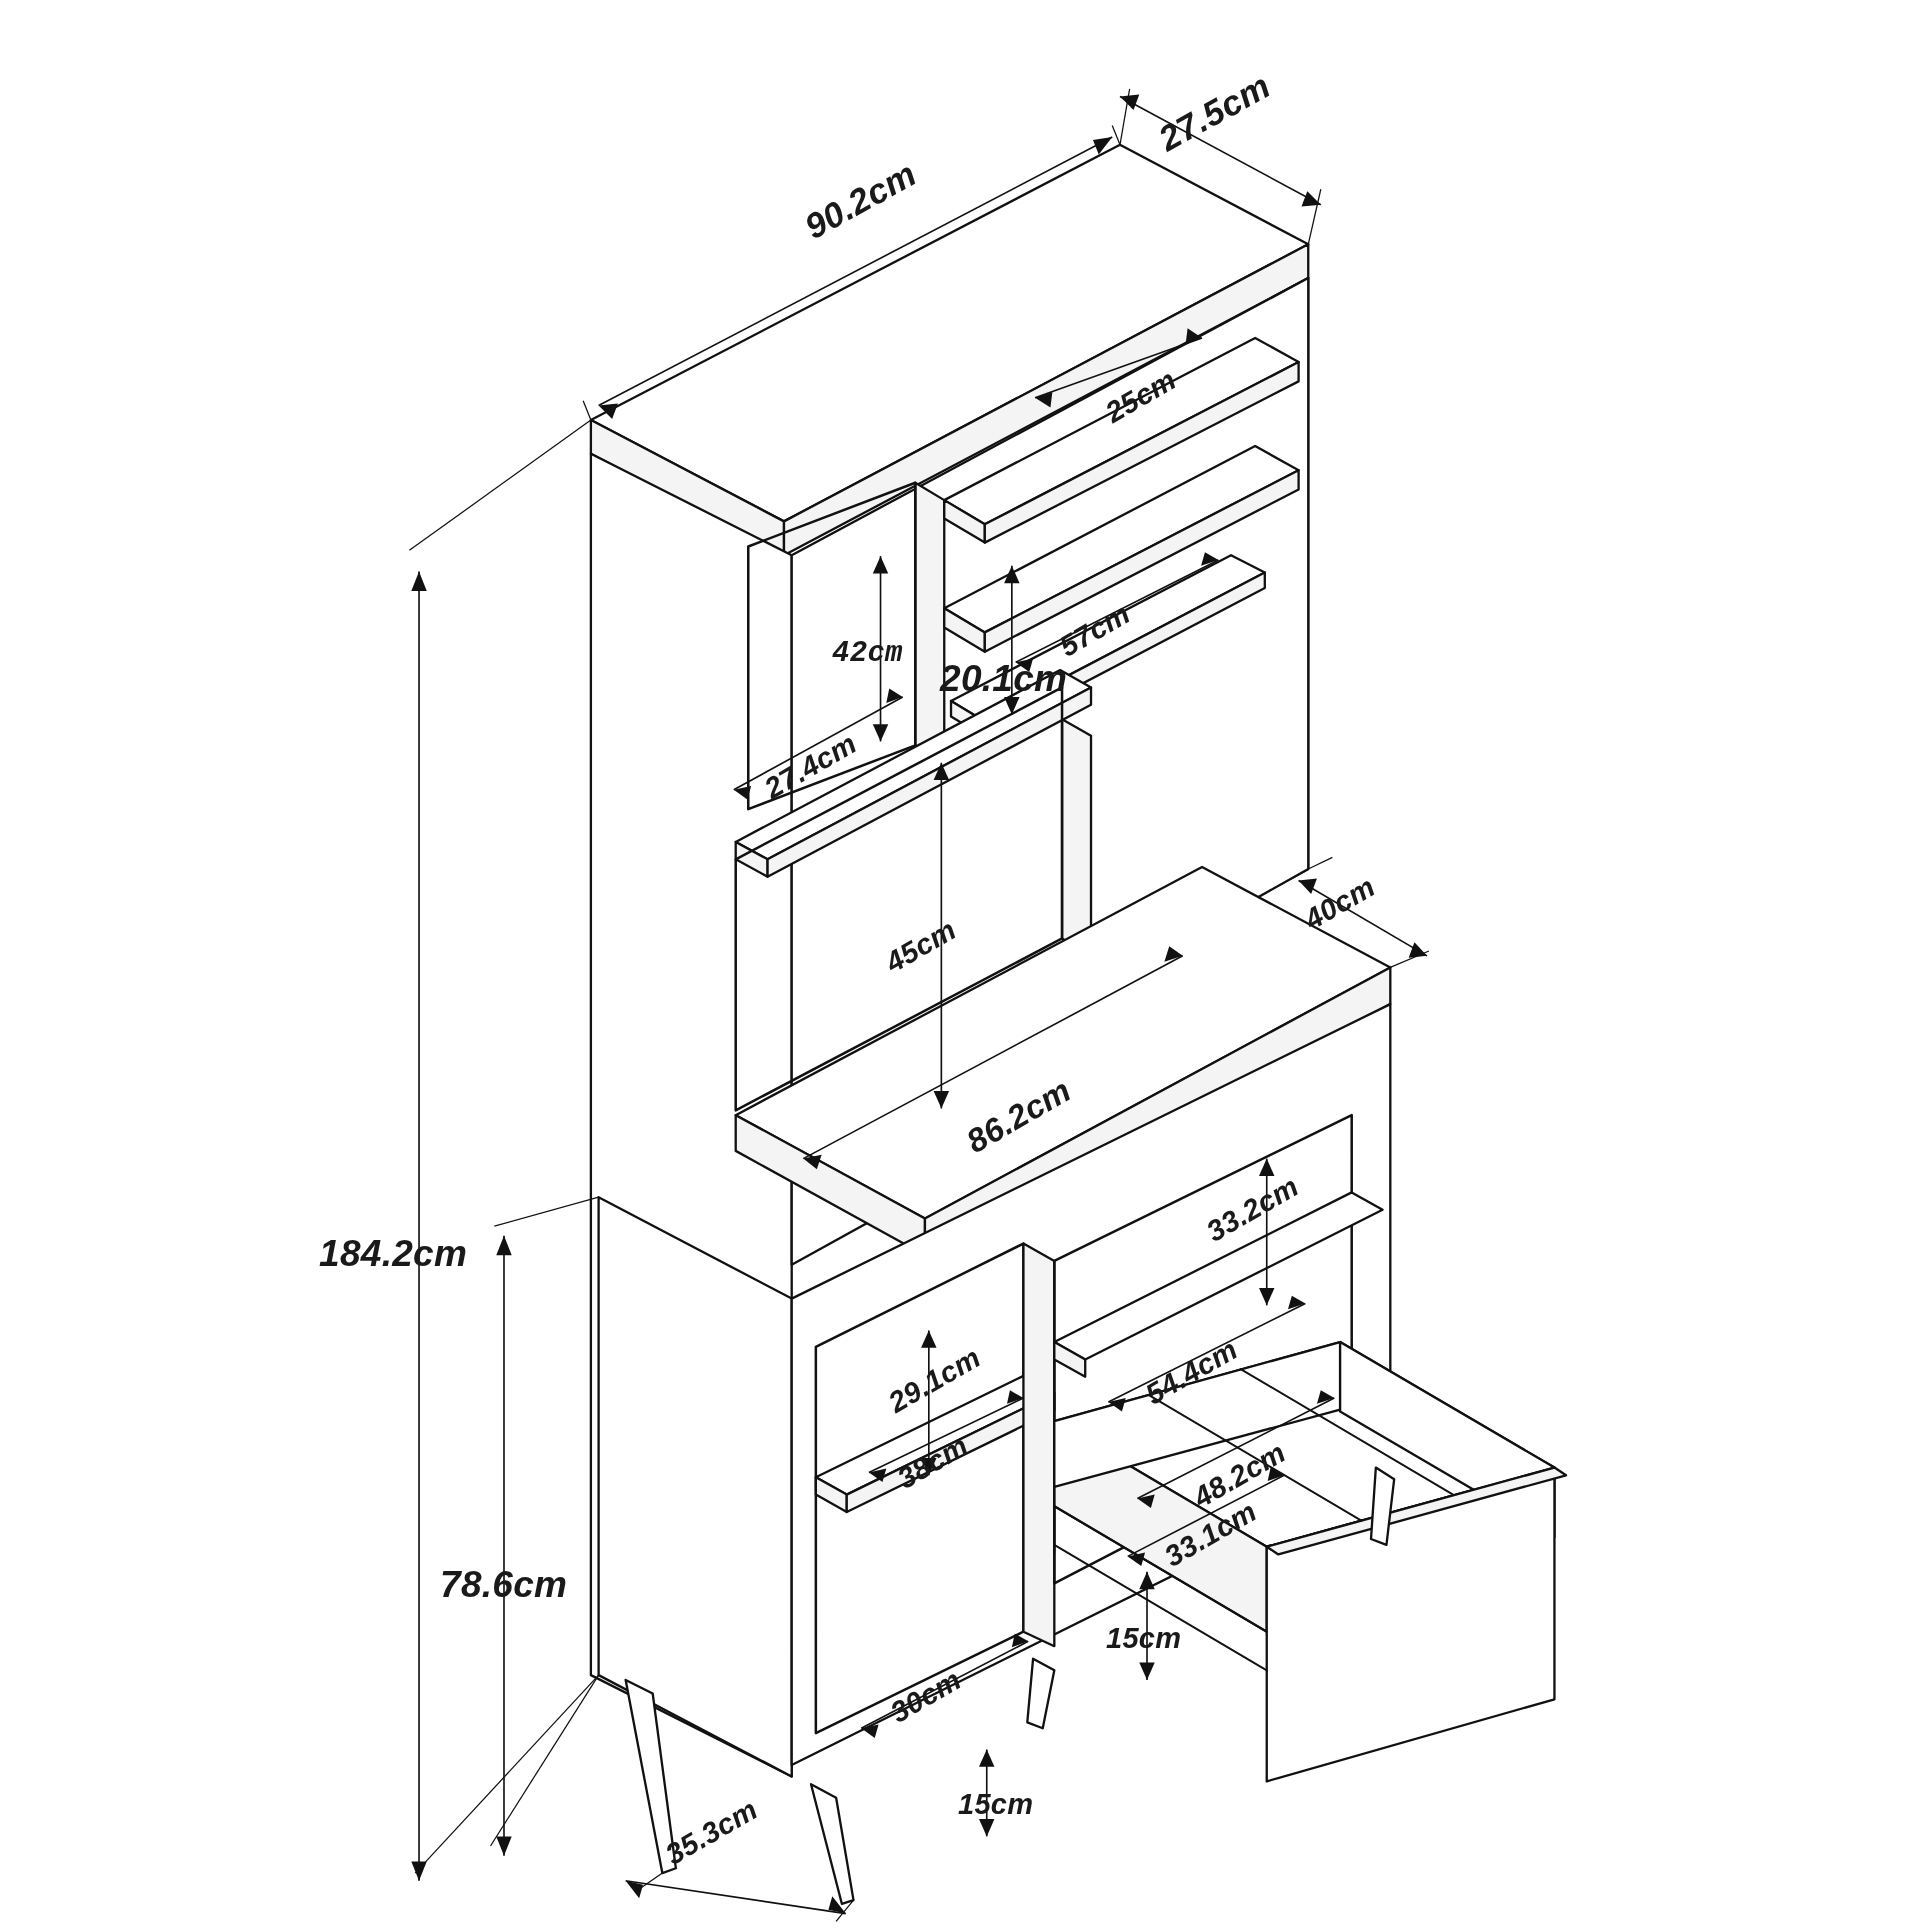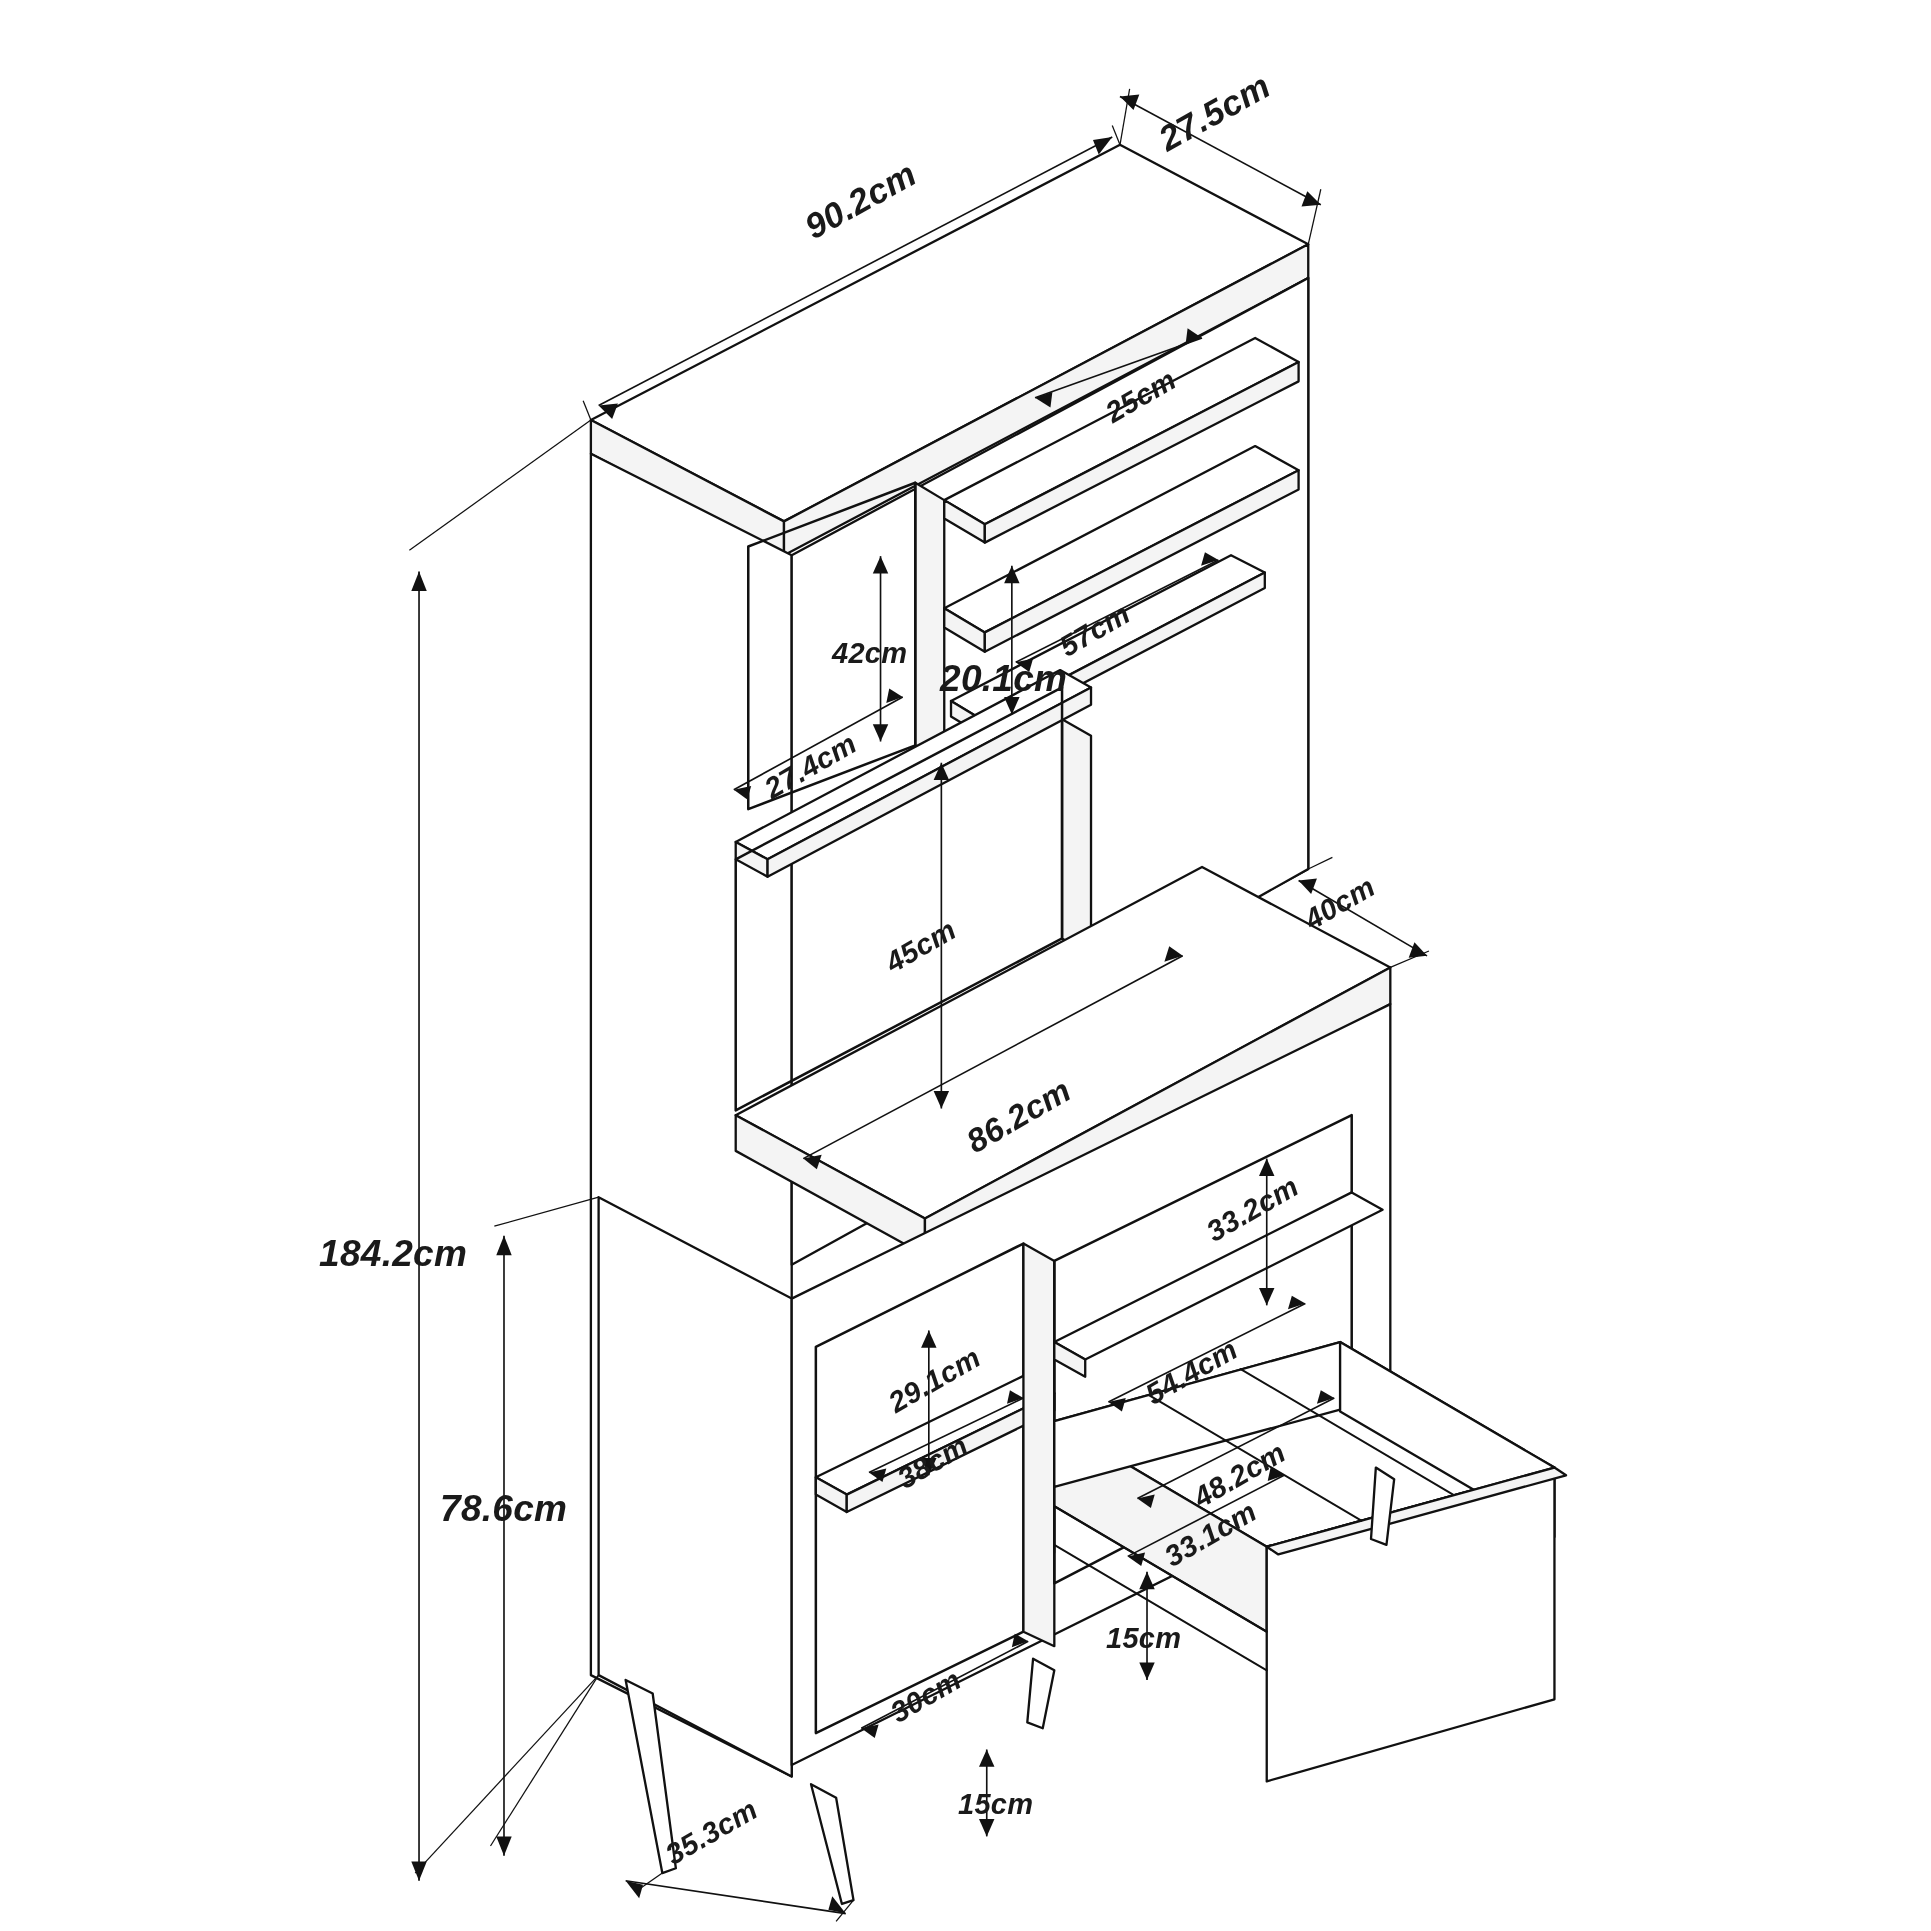--- a/index.html
+++ b/index.html
@@ -269,21 +269,21 @@
     </g>
 
   </svg>
 
   <div class="dim-label" style="left:1152px; top:124px; font-size:35px; transform:rotate(-29deg);">27.5cm</div>
 
   <div class="dim-label" style="left:798px; top:212px; font-size:35px; transform:rotate(-29deg);">90.2cm</div>
 
   <div class="dim-label" style="left:1100px; top:401px; font-size:29px; transform:rotate(-30deg);">25cm</div>
 
-  <div class="dim-label" style="left:832px; top:637px; font-size:29px;">42cm</div>
+  <div class="dim-label" style="left:832px; top:637px; font-size:29px;font-family:Liberation Mono, monospace;">42cm</div>
 
   <div class="dim-label" style="left:940px; top:658px; font-size:37px;">20.1cm</div>
 
   <div class="dim-label" style="left:1054px; top:635px; font-size:29px; transform:rotate(-30deg);">57cm</div>
 
   <div class="dim-label" style="left:759px; top:777px; font-size:29px; transform:rotate(-30deg);">27.4cm</div>
 
   <div class="dim-label" style="left:880px; top:951px; font-size:29px; transform:rotate(-30deg);">45cm</div>
 
   <div class="dim-label" style="left:1299px; top:908px; font-size:29px; transform:rotate(-30deg);">40cm</div>
@@ -305,16 +305,16 @@
   <div class="dim-label" style="left:1106px; top:1622px; font-size:29px;">15cm</div>
 
   <div class="dim-label" style="left:885px; top:1701px; font-size:29px; transform:rotate(-30deg);">30cm</div>
 
   <div class="dim-label" style="left:958px; top:1788px; font-size:29px;">15cm</div>
 
   <div class="dim-label" style="left:660px; top:1843px; font-size:29px; transform:rotate(-30deg);">35.3cm</div>
 
   <div class="dim-label" style="left:319px; top:1233px; font-size:37px;">184.2cm</div>
 
-  <div class="dim-label" style="left:440px; top:1488px; font-size:37px;">78.6cm</div>
+  <div class="dim-label" style="left:440px; top:1564px; font-size:37px;">78.6cm</div>
 
 </div>
 
 
 </body></html>

